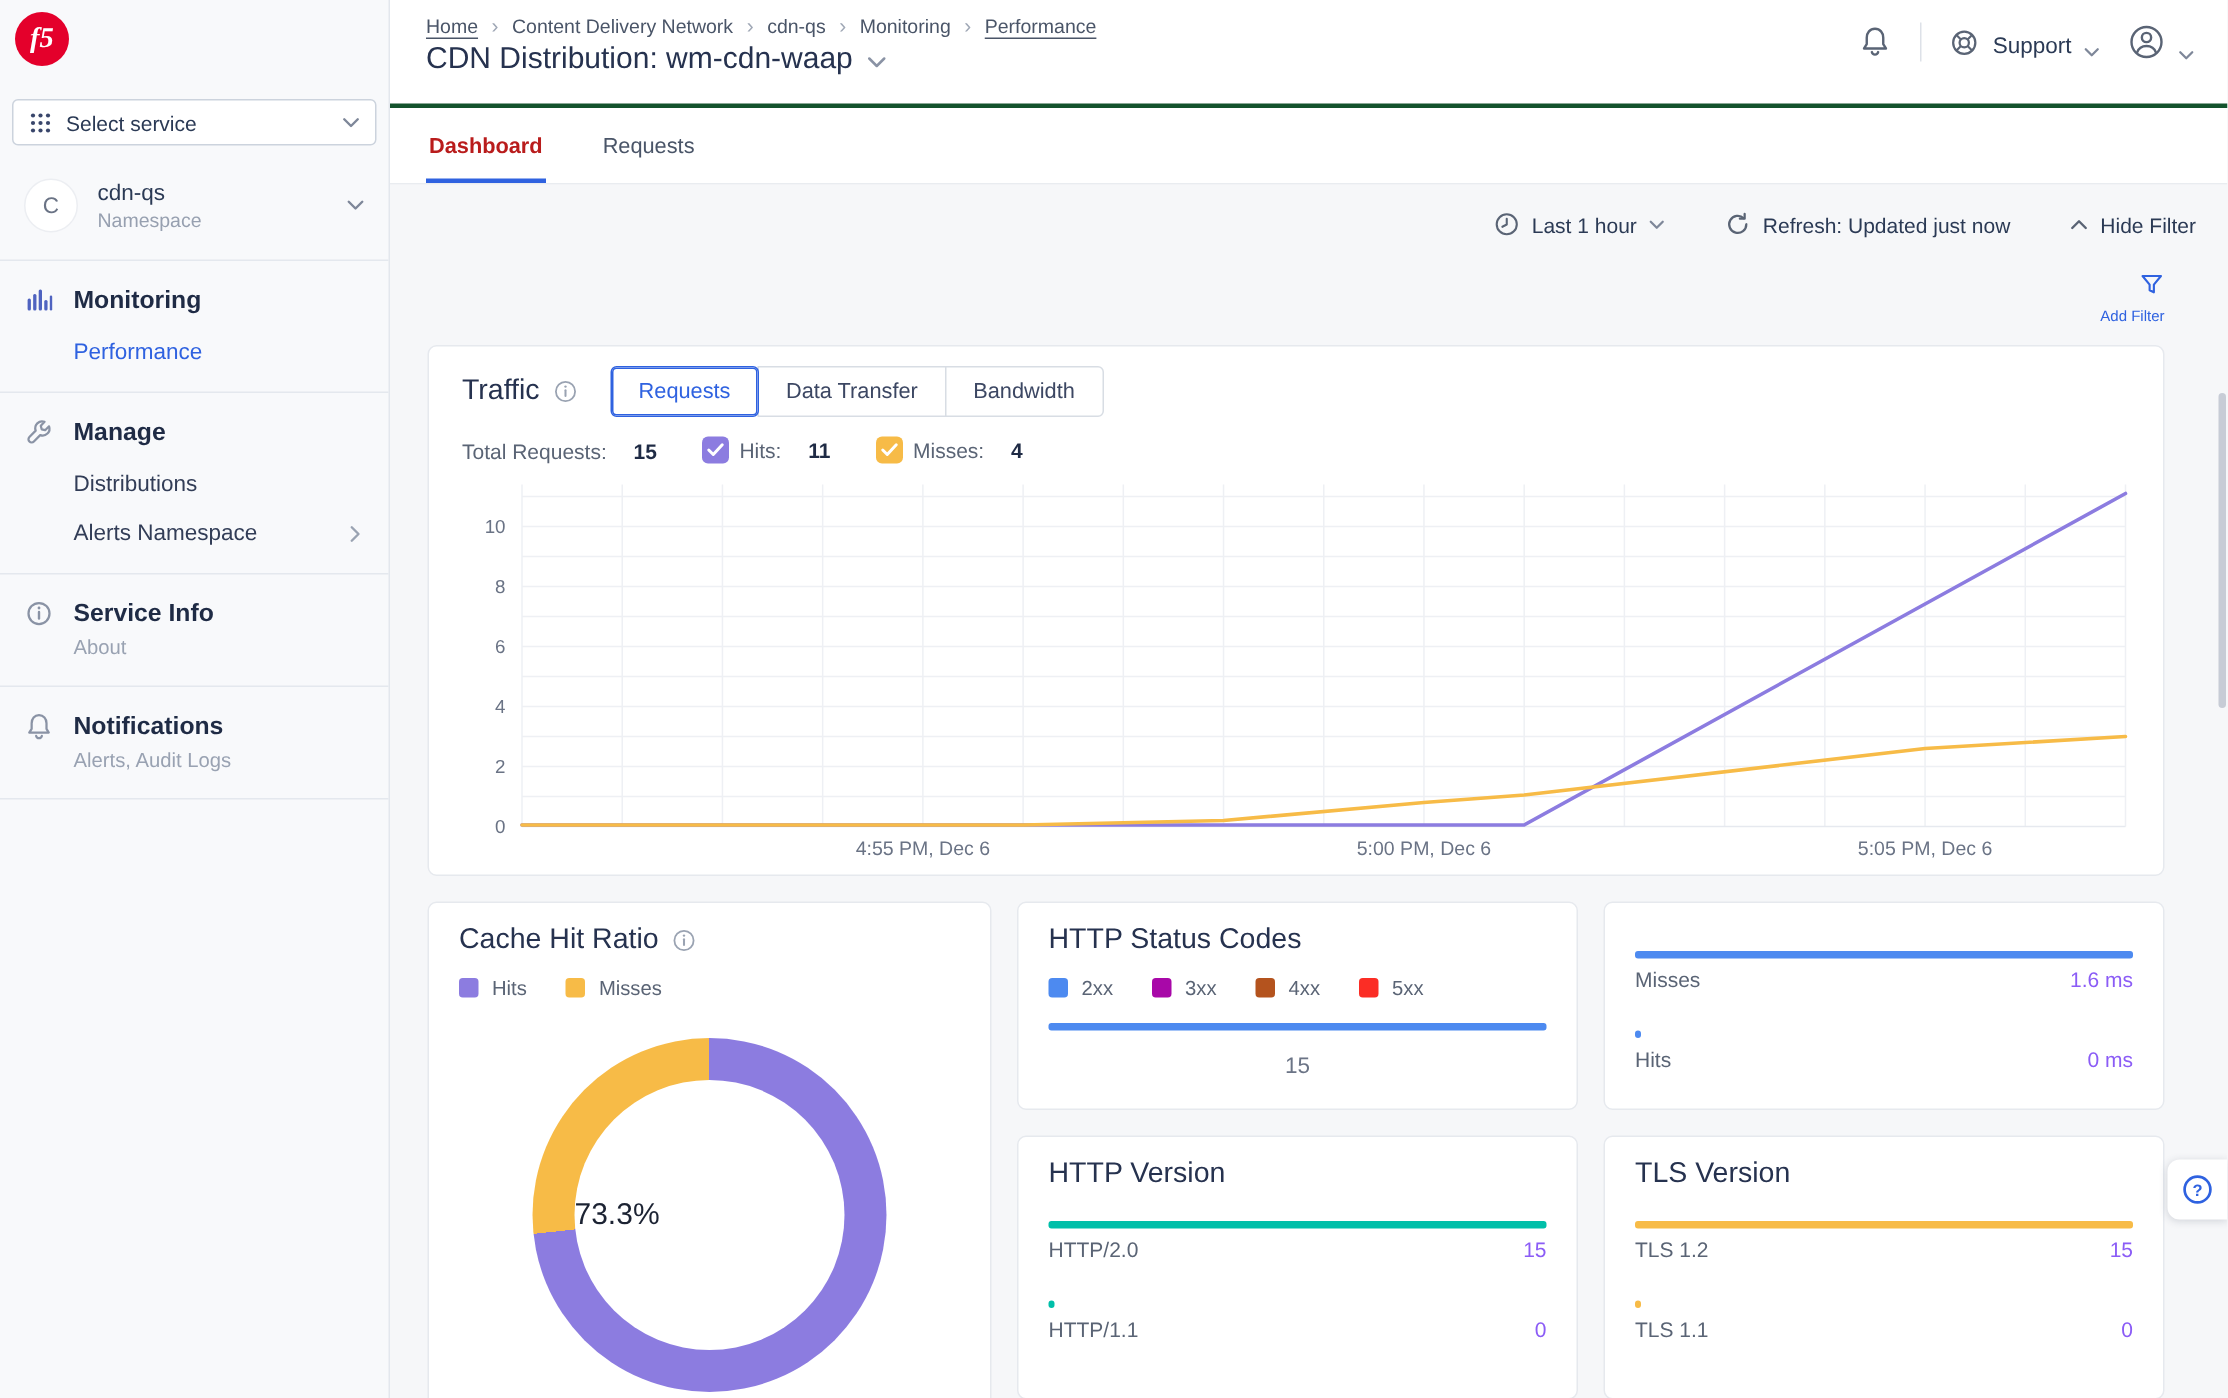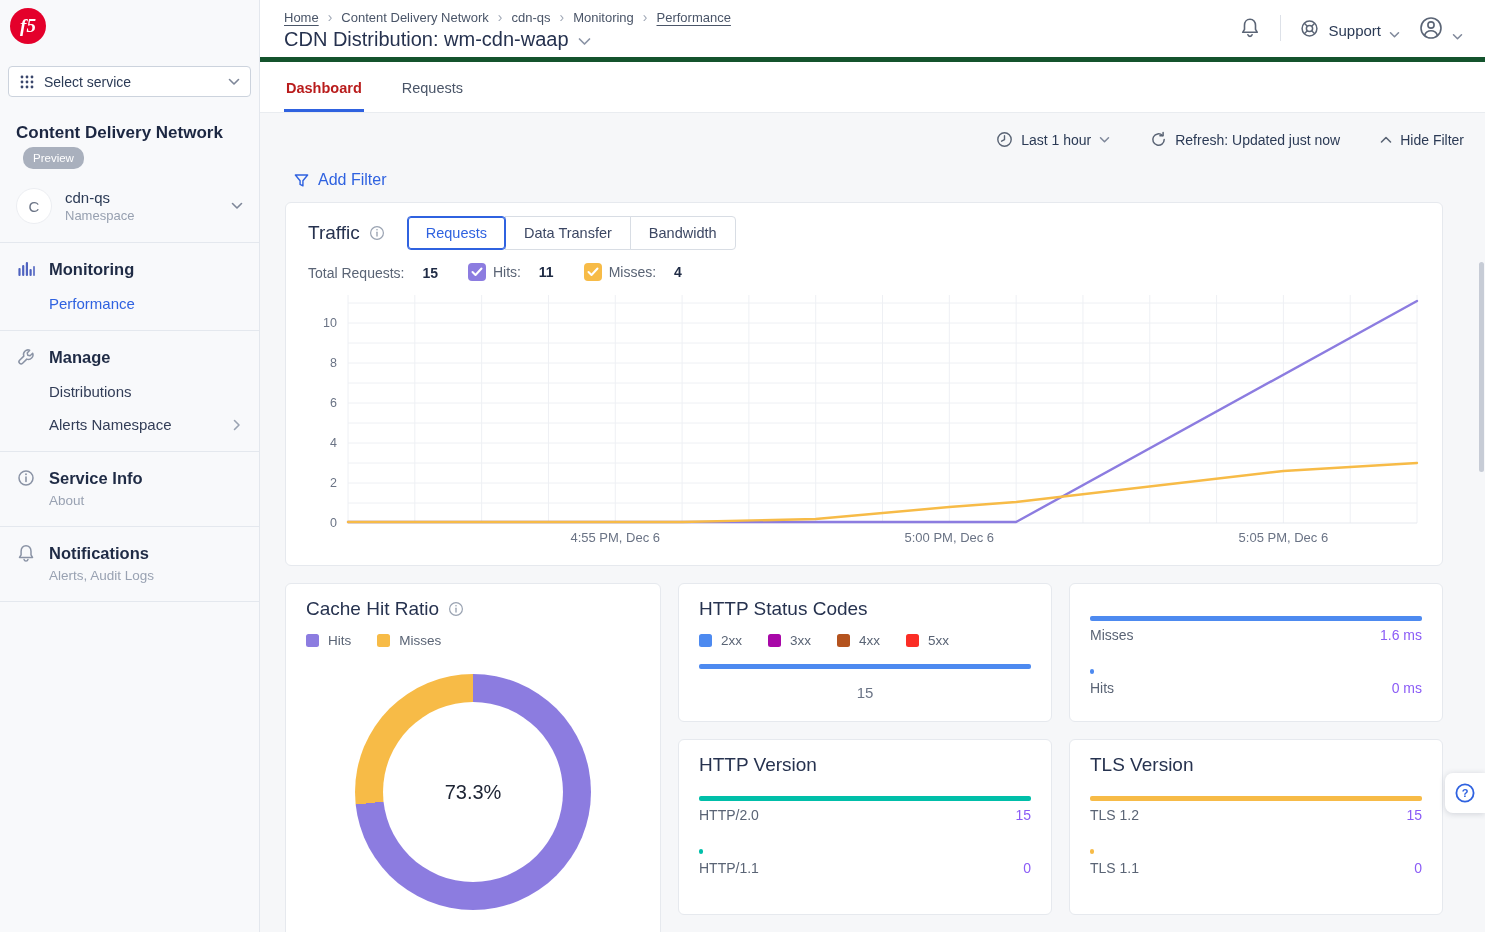--- a/index.html
+++ b/index.html
@@ -23,41 +23,41 @@
   .side-section { padding:16px 16px 18px; border-bottom:1px solid #e4e8ee; }
   .sec-title-row { display:flex; align-items:center; gap:13px; }
   .sec-title { font-size:16.5px; font-weight:bold; color:#1f2b45; }
   .sec-item { margin:16px 0 0 33px; font-size:15px; color:#323d57; cursor:pointer; display:flex; align-items:center; }
   .sec-item.active { color:#2f62e0; }
   .sec-item .chev { margin-left:auto; margin-right:2px; }
   .sec-sub { margin:5px 0 0 33px; font-size:13.5px; color:#99a2b2; }
 
   
   .main { flex:1; display:flex; flex-direction:column; min-width:0; }
-  .hdr { background:#fff; padding:9px 20px 0 24px; height:62px; border-bottom:5px solid #14532d; position:relative; }
+  .hdr { background:#fff; padding:9px 20px 0 24px; height:72px; border-bottom:3px solid #14532d; position:relative; }
   .crumbs { display:flex; align-items:center; gap:9px; font-size:13px; color:#4a5568; }
   .crumb { cursor:pointer; }
   .crumb.link { text-decoration:underline; text-underline-offset:3px; }
   .crumb-sep { color:#a0a8b6; font-size:14px; }
   .page-title-row { margin-top:3px; display:flex; align-items:center; gap:9px; font-size:20px; color:#26324f; }
   .hdr-right { position:absolute; right:22px; top:15px; display:flex; align-items:center; gap:18px; }
   .v-div { width:1px; height:26px; background:#dde1e8; }
   .hdr-group { display:flex; align-items:flex-end; gap:8px; font-size:15px; color:#2b3a55; cursor:pointer; }
 
   .tabbar { background:#fff; padding:0 24px; display:flex; gap:36px; border-bottom:1px solid #e9ecf0; }
   .tab { padding:18px 2px 13px; font-size:14.5px; color:#4a5568; cursor:pointer; border-bottom:3px solid transparent; }
   .tab.active { color:#b91c1c; font-weight:bold; border-bottom-color:#2f62e0;text-align:center; }
 
   .content { flex:1; padding:10px 42px 0 25px; overflow:hidden; }
   .filter-row { display:flex; justify-content:flex-end; align-items:center; gap:40px; padding:8px 0 14px; margin-right:-21px; font-size:14px; color:#2b3a55; }
   .f-group { display:flex; align-items:center; gap:8px; cursor:pointer; }
-  .add-filter { display:flex; align-items:center; gap:8px; color:#2f62e0; font-size:16px; margin:9px 0 13px 8px; cursor:pointer; }
+  .add-filter { display:flex; align-items:flex-end; gap:8px; color:#2f62e0; font-size:10px; margin:9px 0 13px 8px; cursor:pointer;flex-direction:column; }
 
   .card { background:#fff; border:1px solid #e6e9ee; border-radius:6px; }
-  .traffic-card { padding:13px 22px 18px; margin-bottom:17px; }
+  .traffic-card { padding:13px 22px 8px; margin-bottom:17px; }
   .traffic-head { display:flex; align-items:center; gap:10px; }
   .card-title { font-size:19px; color:#26324f; display:flex; align-items:center; gap:9px; }
   .segs { display:flex; margin-left:12px; }
   .seg { height:34px; padding:0 18px; display:flex; align-items:center; background:#fff; border:1px solid #d8dde4; margin-left:-1px; font-size:14.5px; color:#3c4763; cursor:pointer; }
   .seg:first-child { border-radius:4px 0 0 4px; margin-left:0; }
   .seg:last-child { border-radius:0 4px 4px 0; }
   .seg.active { color:#2f62e0; border-color:#2f62e0; box-shadow:inset 0 0 0 1px #2f62e0; border-radius:4px; z-index:1; }
   .stats-row { margin-top:13px; display:flex; align-items:flex-end; gap:30px; font-size:14px; color:#5a6475; }
   .stat { display:flex; align-items:center; gap:7px; }
   .stat b { color:#1f2b45; }
@@ -67,21 +67,21 @@
   .grid3 { display:grid; grid-template-columns:376px 1fr 1fr; gap:17px; align-items:start; }
   .col { display:flex; flex-direction:column; gap:17px; min-width:0; }
   .mini-card { padding:14px 20px; }
   .legend-row { display:flex; align-items:center; gap:26px; margin-top:13px; }
   .leg { display:flex; align-items:center; gap:9px; font-size:13.5px; color:#5a6475; }
   .swatch { width:13px; height:13px; border-radius:2.5px; }
 
   .cache-card { height:358px; overflow:hidden; }
   .donut-wrap { display:flex; justify-content:center; margin-top:26px; }
   .donut { width:236px; height:236px; border-radius:50%; position:relative; }
-  .donut-hole { position:absolute; left:28px; top:28px; width:180px; height:180px; border-radius:50%; background:#fff; display:flex; align-items:center; justify-content:center; font-size:20px; color:#1c2333; }
+  .donut-hole { position:absolute; left:28px; top:28px; width:180px; height:180px; border-radius:50%; background:#fff; display:flex; align-items:center; font-size:20px; color:#1c2333; }
 
   .status-card, .lat-card { height:139px; }
   .ver-card { height:176px; }
   .hbar { width:100%; height:5px; border-radius:2px; position:relative; }
   .hbar-fill { height:5px; border-radius:2px; }
   .bar-label-row { display:flex; justify-content:space-between; margin-top:6px; font-size:14px; }
   .bar-name { color:#5a6475; }
   .bar-val { color:#8b5cf6; }
   .center-val { text-align:center; margin-top:15px; font-size:15px; color:#6b7486; }
   .mt18 { margin-top:18px; } .mt16 { margin-top:16px; } .mt26 { margin-top:26px; } .mt20 { margin-top:20px; }
@@ -112,23 +112,20 @@
           <circle cx="8" cy="13" r="1.4"></circle>
           <circle cx="13" cy="13" r="1.4"></circle>
       </g>
     </svg>
     <span>Select service</span>
     <svg class="chev" width="12" height="8" viewBox="0 0 12 8">
       <polyline points="1.5,1.5 6,6 10.5,1.5" fill="none" stroke="#7e8799" stroke-width="1.6" stroke-linecap="round" stroke-linejoin="round"></polyline>
     </svg>
   </div>
 
-  <div class="product-head">
-    <span>Content Delivery Network</span><span class="preview-pill">Preview</span>
-  </div>
 
   <div class="ns-row">
     <div class="ns-avatar">C</div>
     <div>
       <div class="ns-name">cdn-qs</div>
       <div class="ns-type">Namespace</div>
     </div>
     <svg class="chev" width="12" height="8" viewBox="0 0 12 8">
       <polyline points="1.5,1.5 6,6 10.5,1.5" fill="none" stroke="#7e8799" stroke-width="1.6" stroke-linecap="round" stroke-linejoin="round"></polyline>
     </svg>

